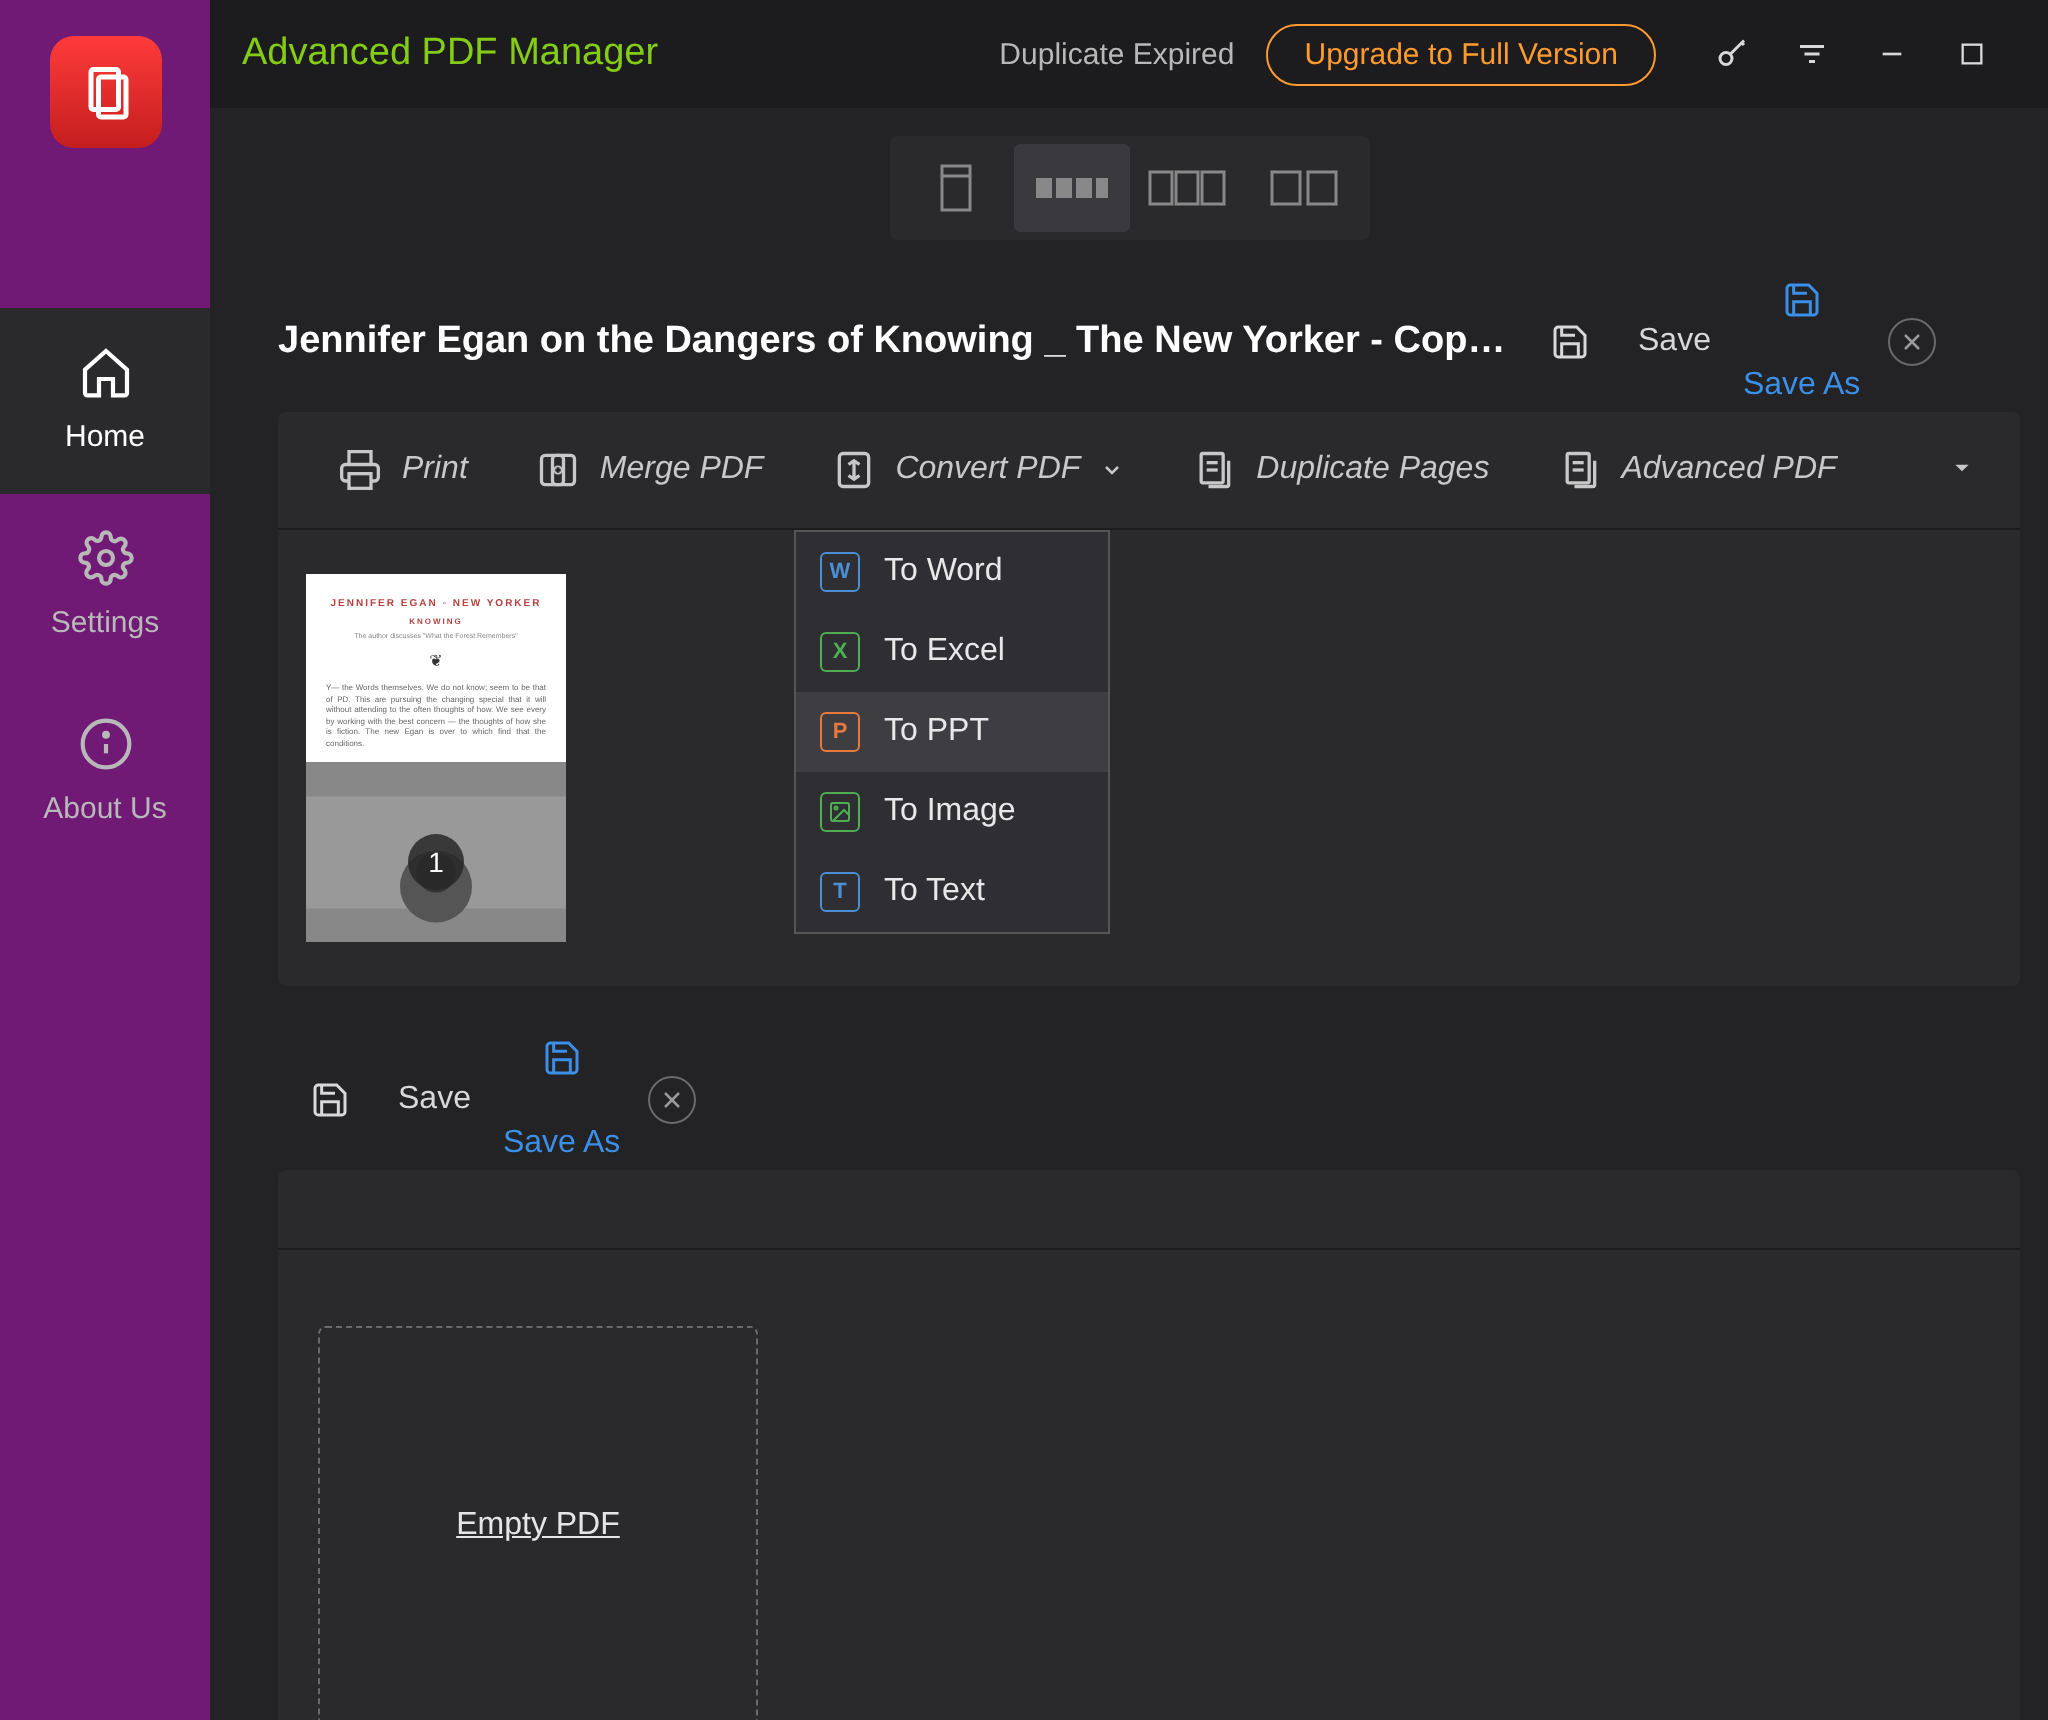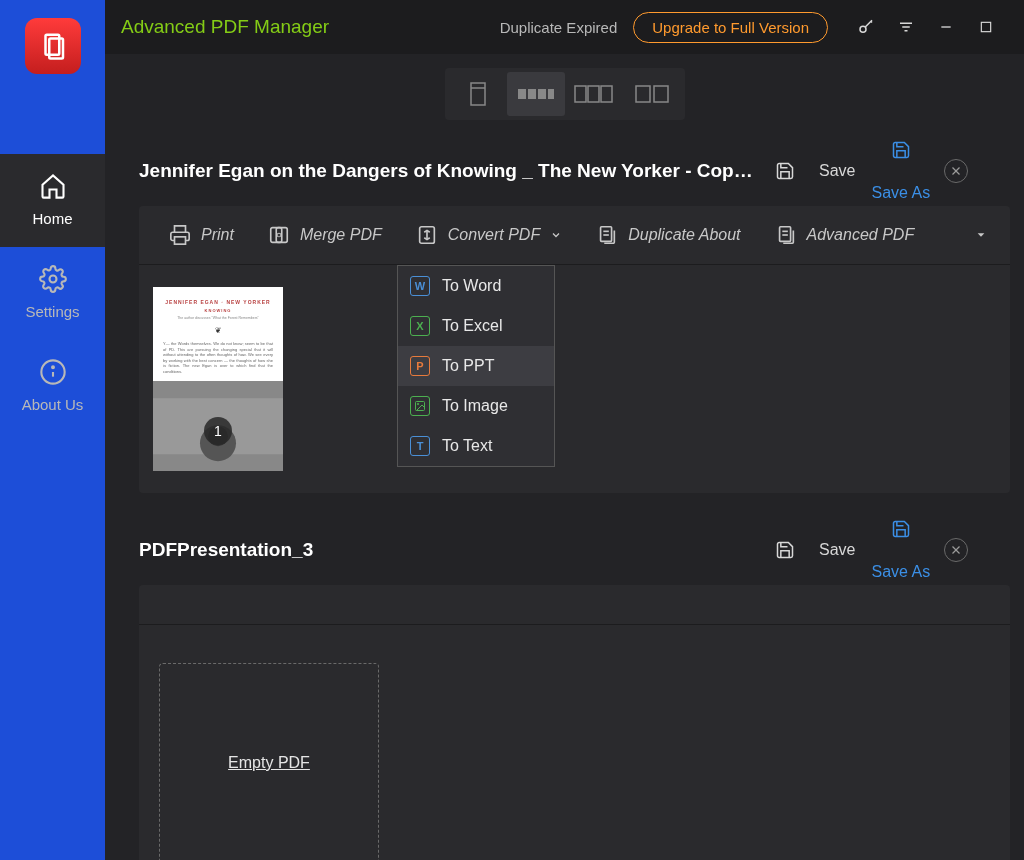--- a/index.html
+++ b/index.html
@@ -7,21 +7,21 @@
       width: 1024px;
       height: 860px;
       background: #1c1c1e;
       font-family: -apple-system, BlinkMacSystemFont, "Segoe UI", sans-serif;
       color: #e8e8e8;
       overflow: hidden;
       display: flex;
     }
     .sidebar {
       width: 105px;
-      background: #1d4ed8;
+      background: #701a75;
       display: flex;
       flex-direction: column;
       align-items: center;
       padding-top: 18px;
     }
     .app-logo {
       width: 56px;
       height: 56px;
       background: linear-gradient(180deg, #ff3b3b, #c41e1e);
       border-radius: 12px;
@@ -400,21 +400,21 @@
               <polyline points="6 9 12 15 18 9"></polyline>
             </svg>
         </div>
         <div class="tool-btn">
           <svg class="tool-icon" viewBox="0 0 24 24" fill="none" stroke="currentColor" stroke-width="1.8">
               <rect x="5" y="3" width="12" height="16" rx="1"></rect>
               <path d="M9 21h10a1 1 0 001-1V7"></path>
               <line x1="8" y1="8" x2="14" y2="8"></line>
               <line x1="8" y1="12" x2="14" y2="12"></line>
             </svg>
-          <span>Duplicate About</span>
+          <span>Duplicate Pages</span>
         </div>
         <div class="tool-btn">
           <svg class="tool-icon" viewBox="0 0 24 24" fill="none" stroke="currentColor" stroke-width="1.8">
               <rect x="5" y="3" width="12" height="16" rx="1"></rect>
               <path d="M9 21h10a1 1 0 001-1V7"></path>
               <line x1="8" y1="8" x2="14" y2="8"></line>
               <line x1="8" y1="12" x2="14" y2="12"></line>
             </svg>
           <span>Advanced PDF</span>
         </div>
@@ -468,21 +468,20 @@
           </div>
           <div class="dd-item">
             <div class="dd-icon txt">T</div>
             <span>To Text</span>
           </div>
         </div>
       </div>
     </div>
 
     <div class="doc-header">
-      <div class="doc-title">PDFPresentation_3</div>
       <div class="hdr-btn">
         <svg width="20" height="20" viewBox="0 0 24 24" fill="none" stroke="currentColor" stroke-width="1.8">
             <path d="M19 21H5a2 2 0 01-2-2V5a2 2 0 012-2h11l5 5v11a2 2 0 01-2 2z"></path>
             <polyline points="17 21 17 13 7 13 7 21"></polyline>
             <polyline points="7 3 7 8 15 8"></polyline>
           </svg>
         <span>Save</span>
       </div>
       <div class="hdr-btn blue">
         <svg width="20" height="20" viewBox="0 0 24 24" fill="none" stroke="currentColor" stroke-width="1.8">

